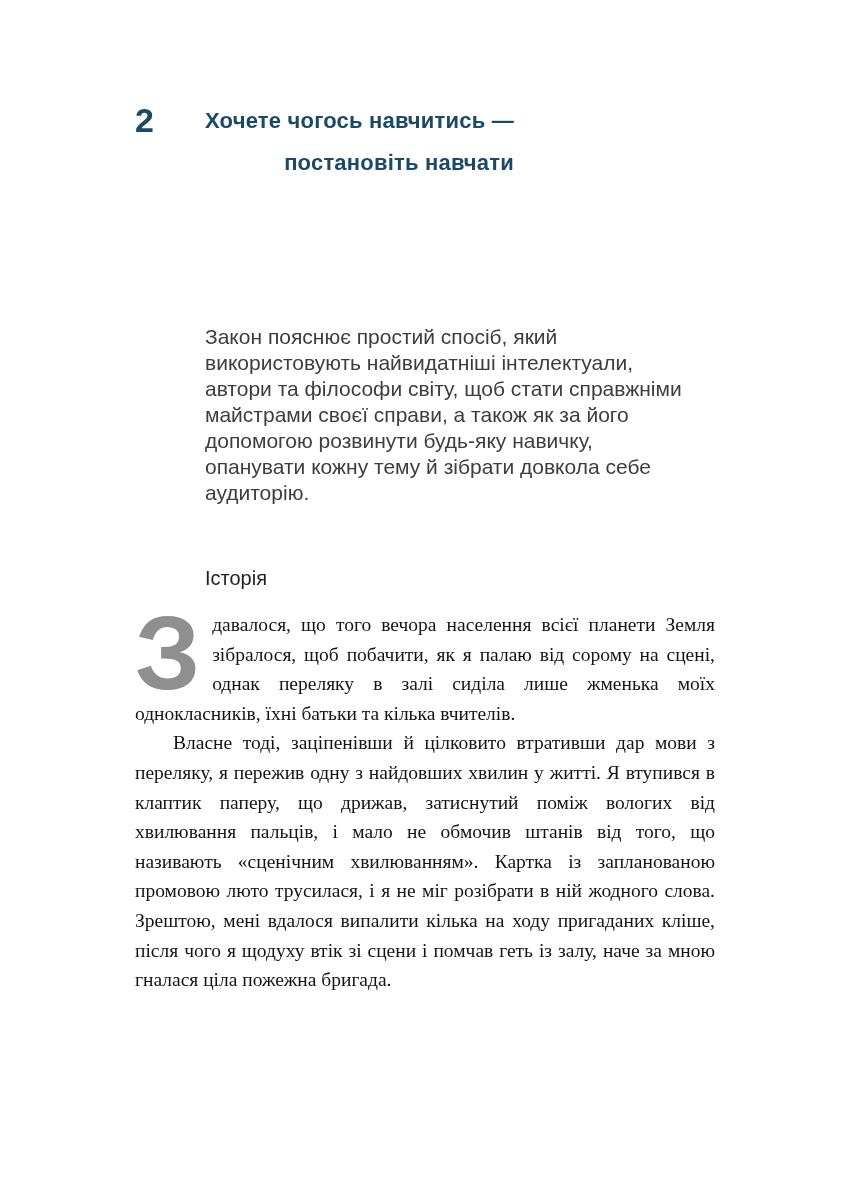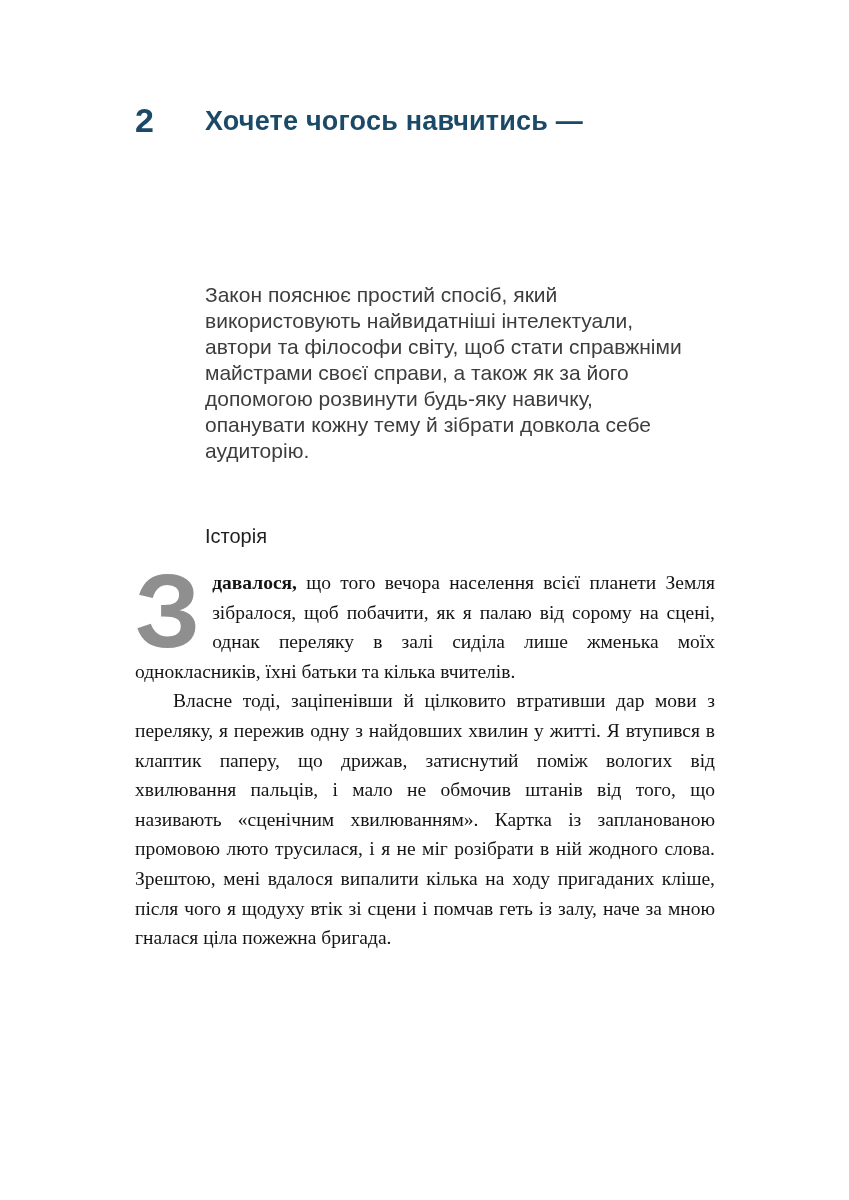--- a/index.html
+++ b/index.html
@@ -30,21 +30,21 @@
     font-weight: 700;
     font-size: 34px;
     line-height: 40px;
     color: #1b4a68;
     width: 70px;
     flex: 0 0 70px;
   }
   .chapter-title {
     font-family: "Liberation Sans", sans-serif;
     font-weight: 700;
-    font-size: 27px;
+    font-size: 22px;
     line-height: 42px;
     color: #1b4a68;
     letter-spacing: 0.2px;
     text-align: right;
   }
   
   .intro {
     margin: 140px 0 0 70px;
     width: 486px;
     font-family: "Liberation Sans", sans-serif;
@@ -81,32 +81,33 @@
     float: left;
     font-family: "Liberation Sans", sans-serif;
     font-weight: 700;
     font-size: 104px;
     line-height: 78px;
     height: 84px;
     color: #8f8f8f;
     margin: 4px 12px 0 0;
   }
   .lead-bold {
-    font-weight: 700;
+    font-weight: 400;
   }
 </style>
 </head>
 <body>
 
 <div class="page">
 
   <div class="chapter-head">
     <div class="chapter-number">2</div>
     <div class="chapter-title">
       <div>Хочете чогось навчитись —</div>
+      <div>постановіть навчати</div>
     </div>
   </div>
 
   <div class="intro">Закон пояснює простий спосіб, який використовують най­видатніші інтелектуали, автори та філософи світу, щоб стати справжніми майстрами своєї справи, а також як за його допомогою розвинути будь-яку навичку, опанувати кожну тему й зібрати довкола себе аудиторію.</div>
 
   <div class="section-heading">Історія</div>
 
   <div class="body-text">
     <p class="first">
       <span class="dropcap">З</span><span class="lead-bold">давалося,</span><span> що того вечора населення всієї планети Земля зібралося, щоб побачити, як я палаю від сорому на сцені, однак переляку в залі сиділа лише жменька моїх однокласників, їхні батьки та кілька вчителів.</span>

